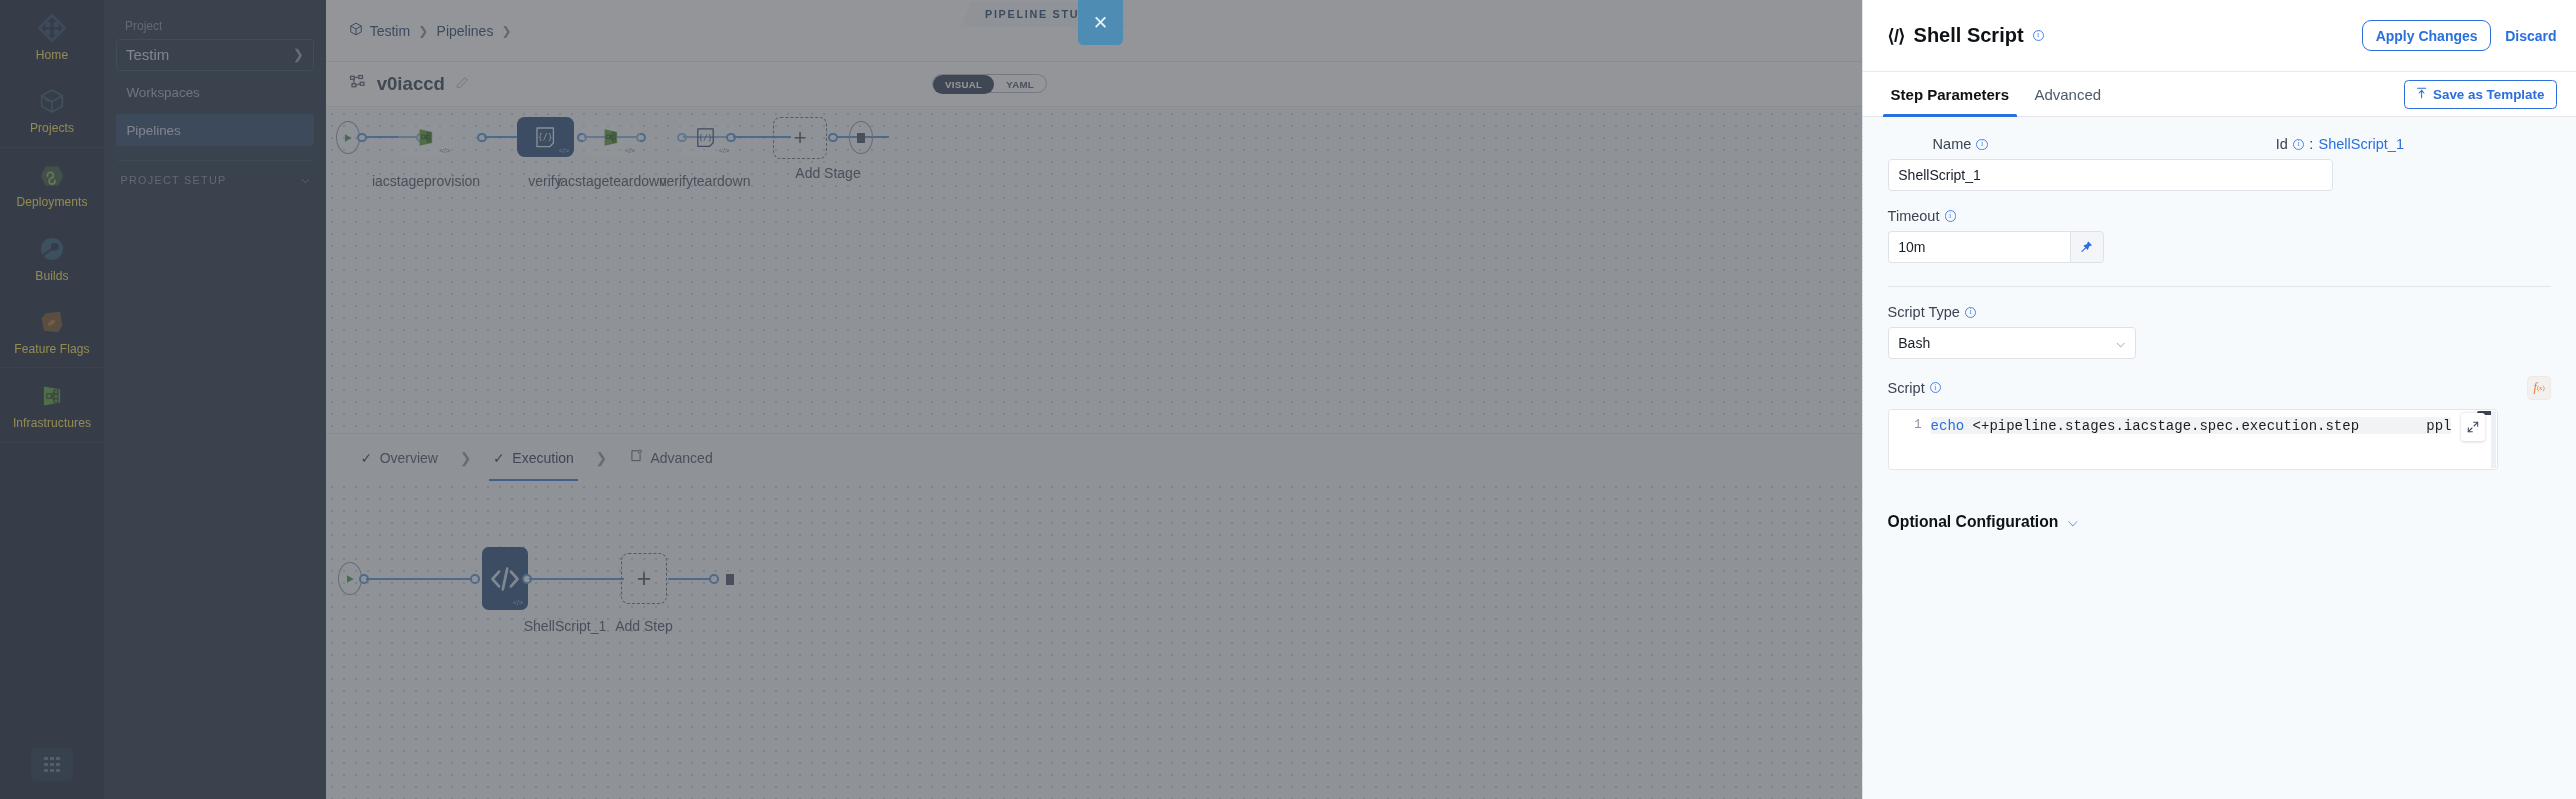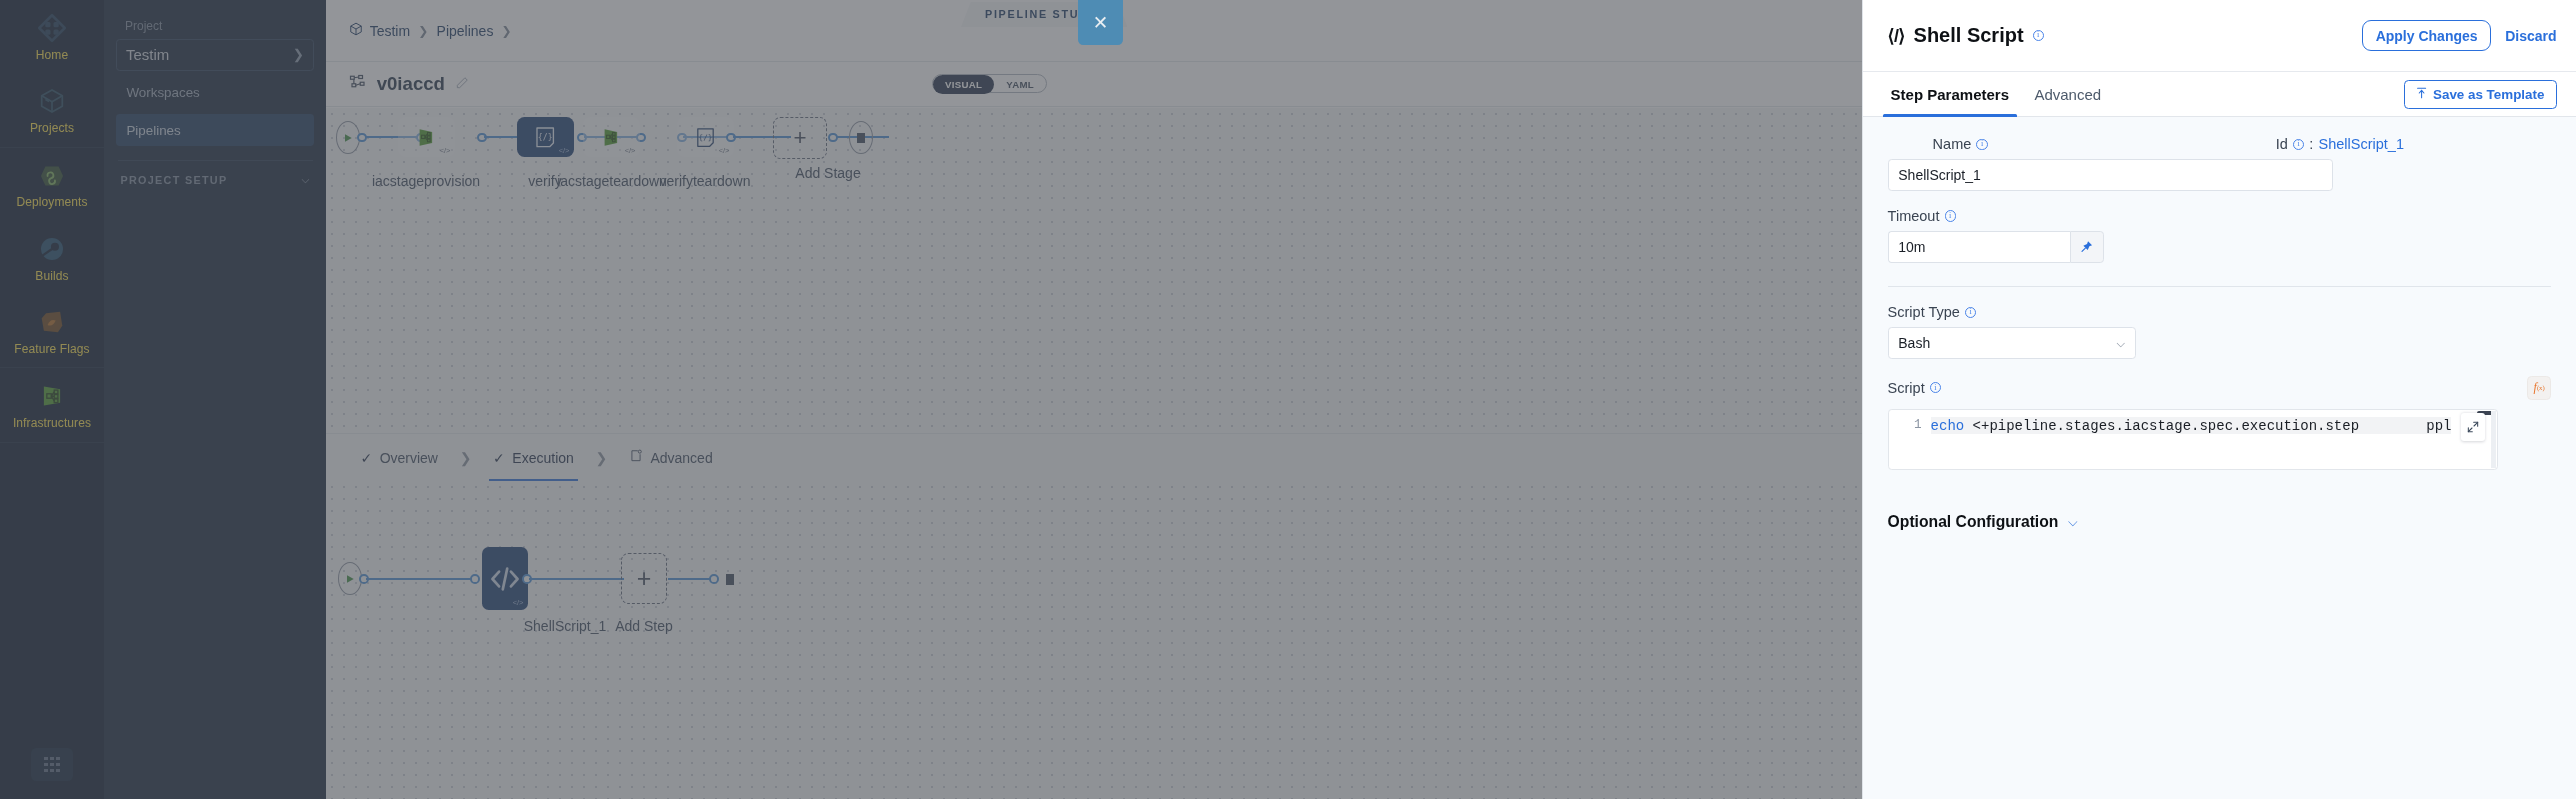--- a/index.html
+++ b/index.html
@@ -65,21 +65,21 @@
   .sb-nav-item {
     margin-top: 6px; padding: 8.2px 10.4px; border-radius: 3.7px;
     font-size: 13.4px; color: #9fabba; cursor: pointer;
   }
   .sb-nav-item.active { background:#1e3a5c; color:#c9d4e0; }
   #sb-divider { height:0.7px; background:#253750; margin: 14px 1.5px 0 1.5px; }
   #sb-setup {
     margin-top: 14px; padding: 0 4.5px; display:flex; align-items:center; justify-content:space-between;
     cursor:pointer;
   }
-  #sb-setup .txt { font-size: 10.8px; letter-spacing: 1.3px; color:#7e8c9d; font-weight:700; }
+  #sb-setup .txt { font-size: 10.8px; letter-spacing: 1.3px; color:#7e8c9d; font-weight:400; }
   #sb-setup .chev { color:#7e8c9d; font-size:10.4px; }
 
   
   #studio {
     position: absolute; left: 326px; top: 0; right: 0; height: 799px;
     background: #ffffff;
   }
   #breadcrumb-bar {
     height: 62px; border-bottom: 0.7px solid #e3e6ea;
     display:flex; align-items:center; padding-left: 23px;

